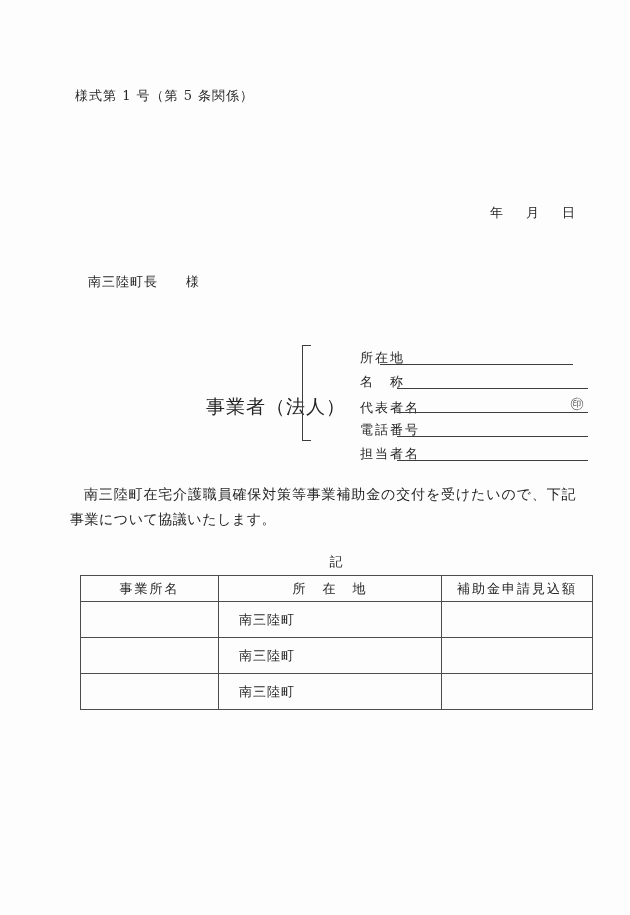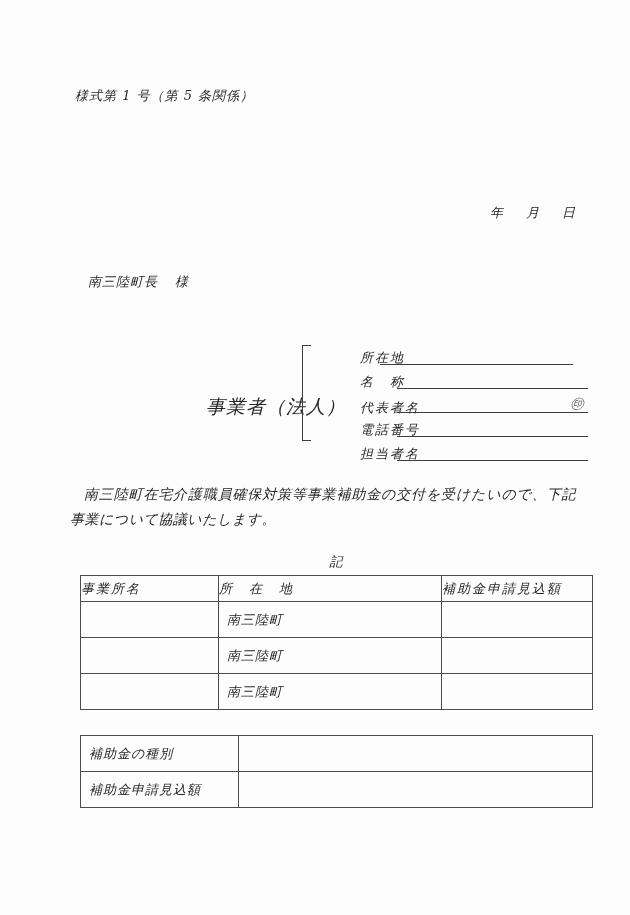--- a/index.html
+++ b/index.html
@@ -8,21 +8,20 @@
     background: #ffffff;
   }
   .page {
     position: relative;
     width: 630px;
     height: 915px;
     background: #fdfdfd;
     font-family: "DejaVu Serif", "Liberation Serif", serif;
     color: #262626;
     overflow: hidden;
-    font-style: italic;
   }
   .abs { position: absolute; }
 
   .form-number {
     left: 75px; top: 87px;
     font-size: 13px;
     letter-spacing: 1px;
     white-space: nowrap;
   }
   .doc-title {
@@ -35,21 +34,21 @@
   }
   .date-line {
     left: 490px; top: 204px;
     display: flex;
     gap: 23px;
     font-size: 13px;
   }
   .addressee {
     left: 88px; top: 273px;
     display: flex;
-    gap: 17px;
+    gap: 28px;
     font-size: 13px;
     letter-spacing: 1px;
   }
 
   .provider-label {
     left: 206px; top: 394px;
     font-size: 19px;
     letter-spacing: 1px;
     white-space: nowrap;
   }
@@ -106,27 +105,28 @@
   }
   table.doc-table td {
     border: 1px solid #4d4d4d;
     padding: 0;
     vertical-align: middle;
     overflow: hidden;
   }
   .office-table { left: 80px; top: 575px; width: 512px; }
   .office-table td.hdr {
     height: 25px;
+    text-align: center;
     letter-spacing: 2px;
   }
   .office-table td.cell {
     height: 35px;
   }
   .office-table td.cell.loc {
-    padding-left: 8px;
+    padding-left: 20px;
     letter-spacing: 1px;
   }
   .subsidy-table { left: 80px; top: 735px; width: 512px; }
   .subsidy-table td {
     height: 35px;
   }
   .subsidy-table td.lbl {
     padding-left: 8px;
     letter-spacing: 1px;
   }
@@ -201,30 +201,14 @@
         <td class="cell"></td>
       </tr>
       <tr>
         <td class="cell"></td>
         <td class="cell loc">南三陸町</td>
         <td class="cell"></td>
       </tr>
     </tbody>
   </table>
 
-  <table class="doc-table subsidy-table">
-    <colgroup>
-        <col style="width:158px">
-        <col style="width:354px">
-      </colgroup>
-    <tbody>
-      <tr>
-        <td class="lbl">補助金の種別</td>
-        <td></td>
-      </tr>
-      <tr>
-        <td class="lbl">補助金申請見込額</td>
-        <td></td>
-      </tr>
-    </tbody>
-  </table>
 
 </div>
 
 </body></html>

